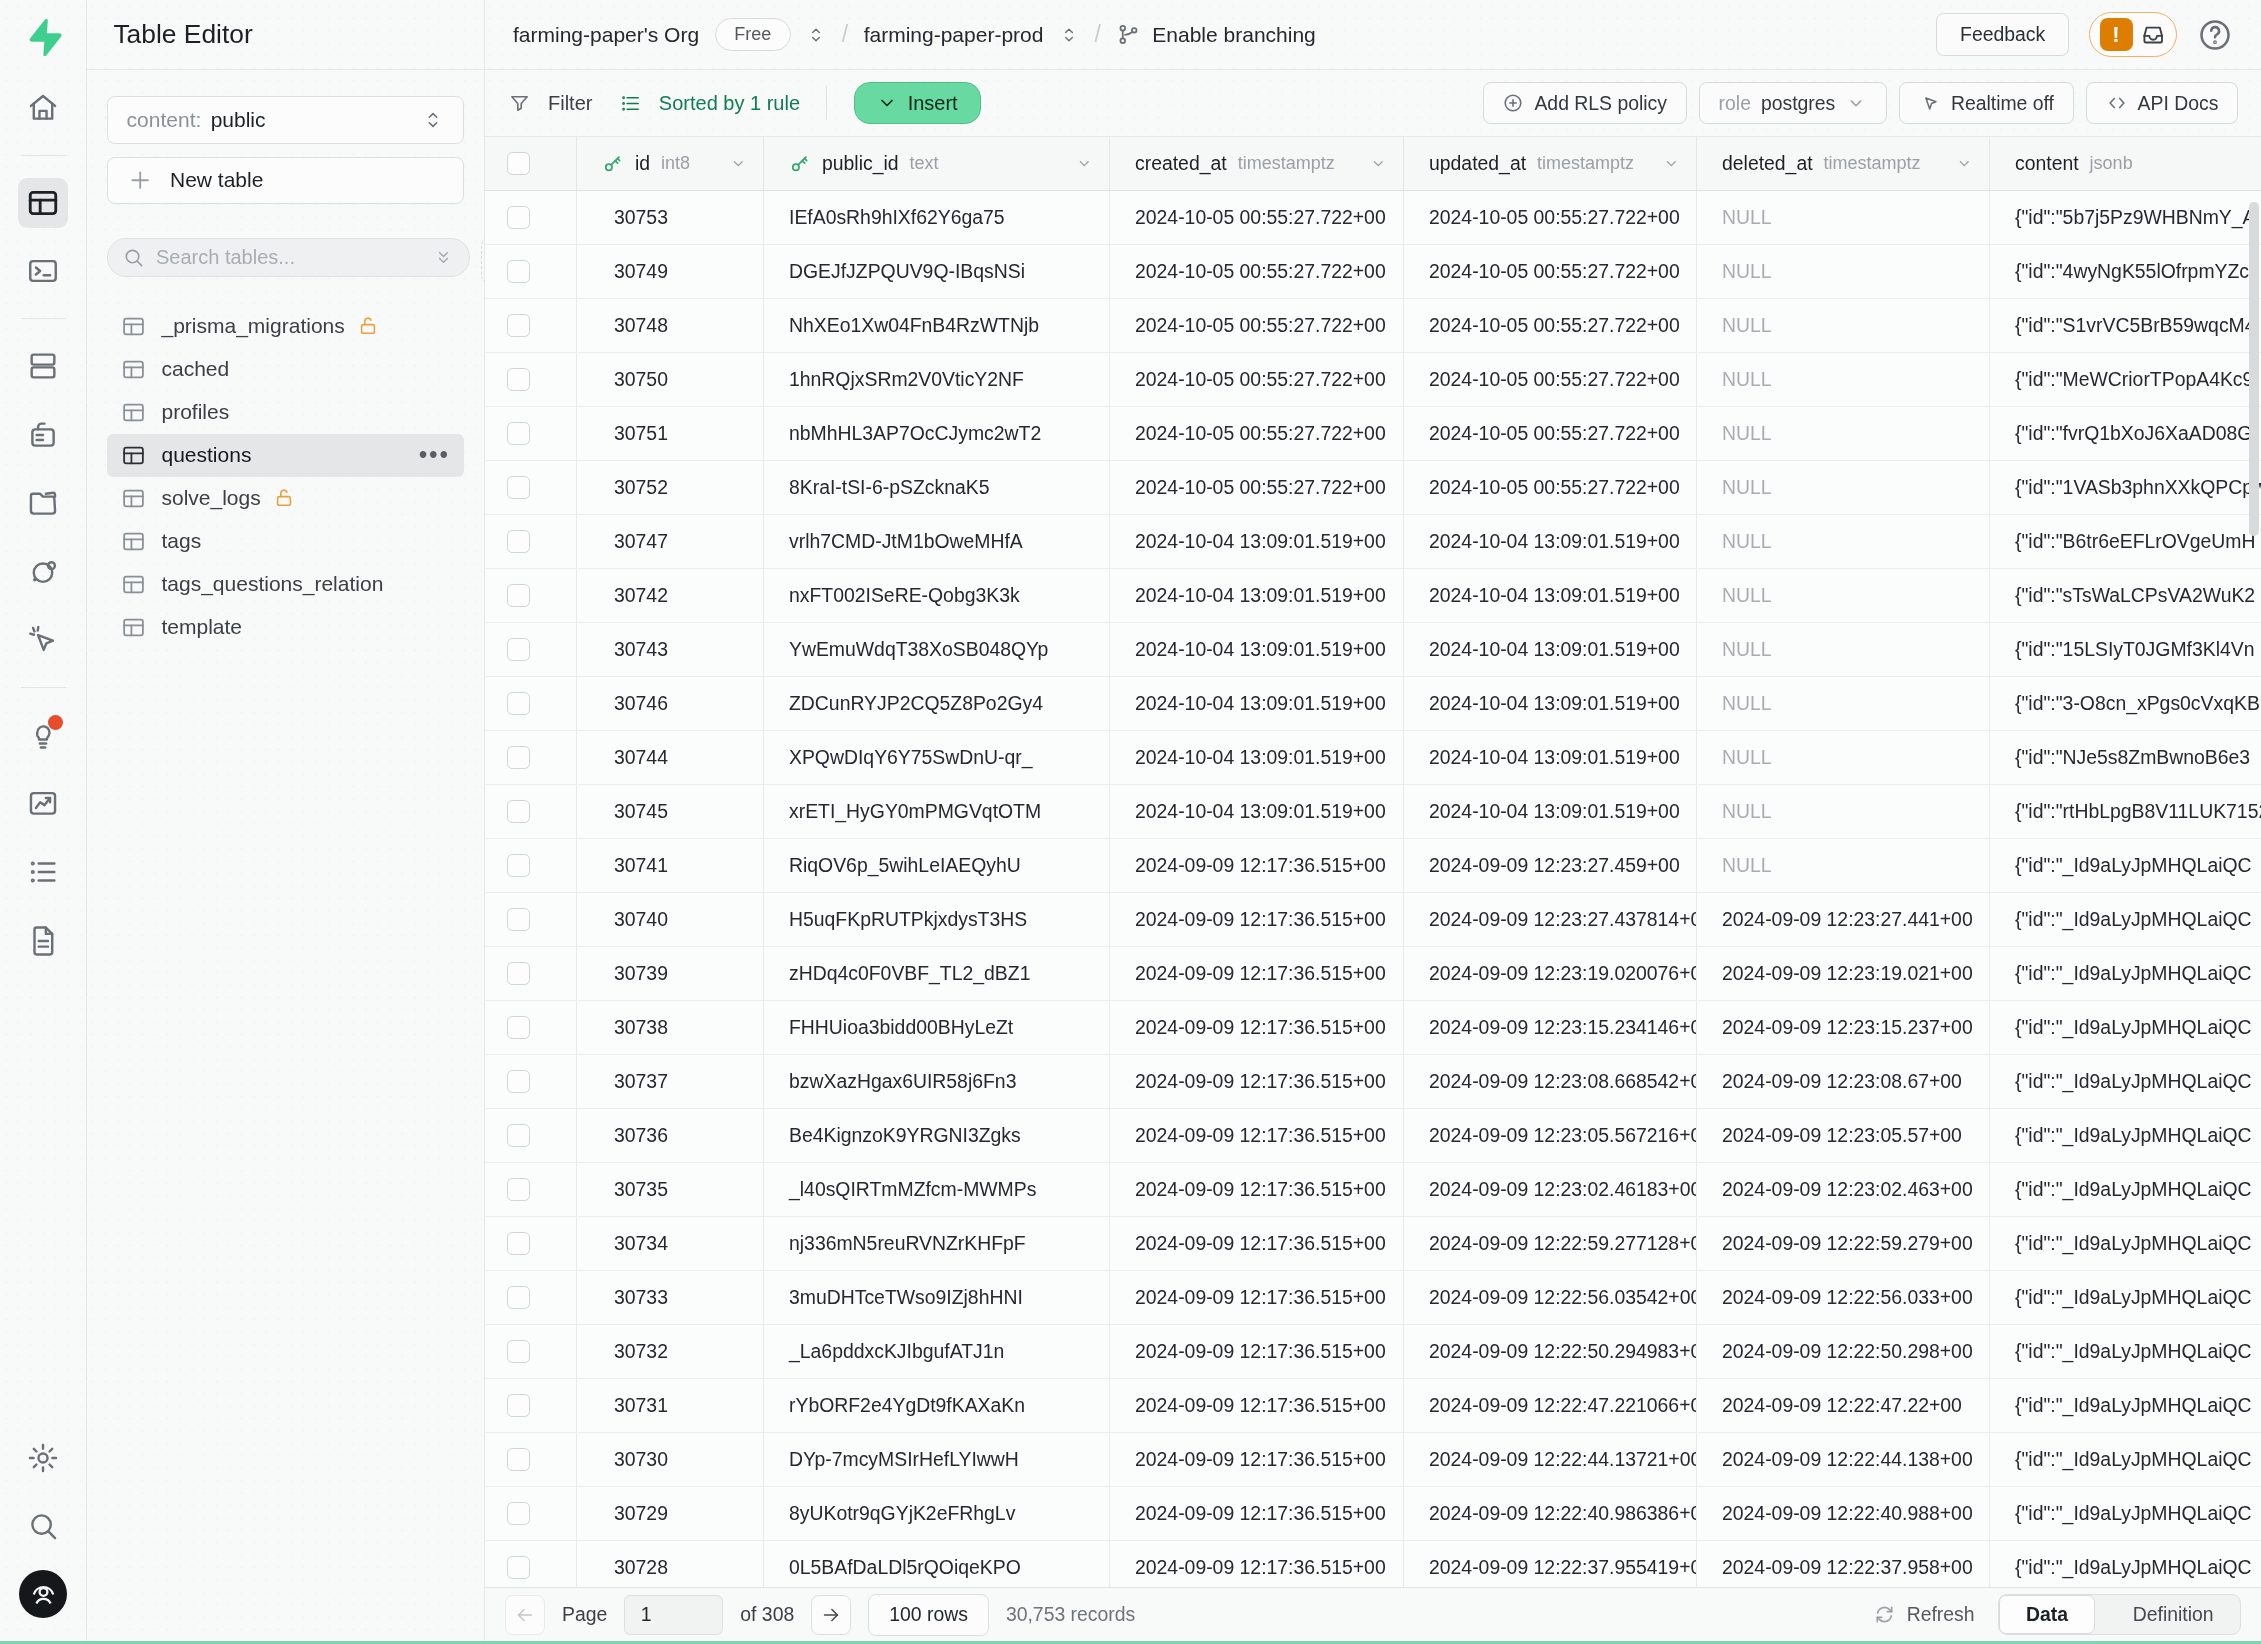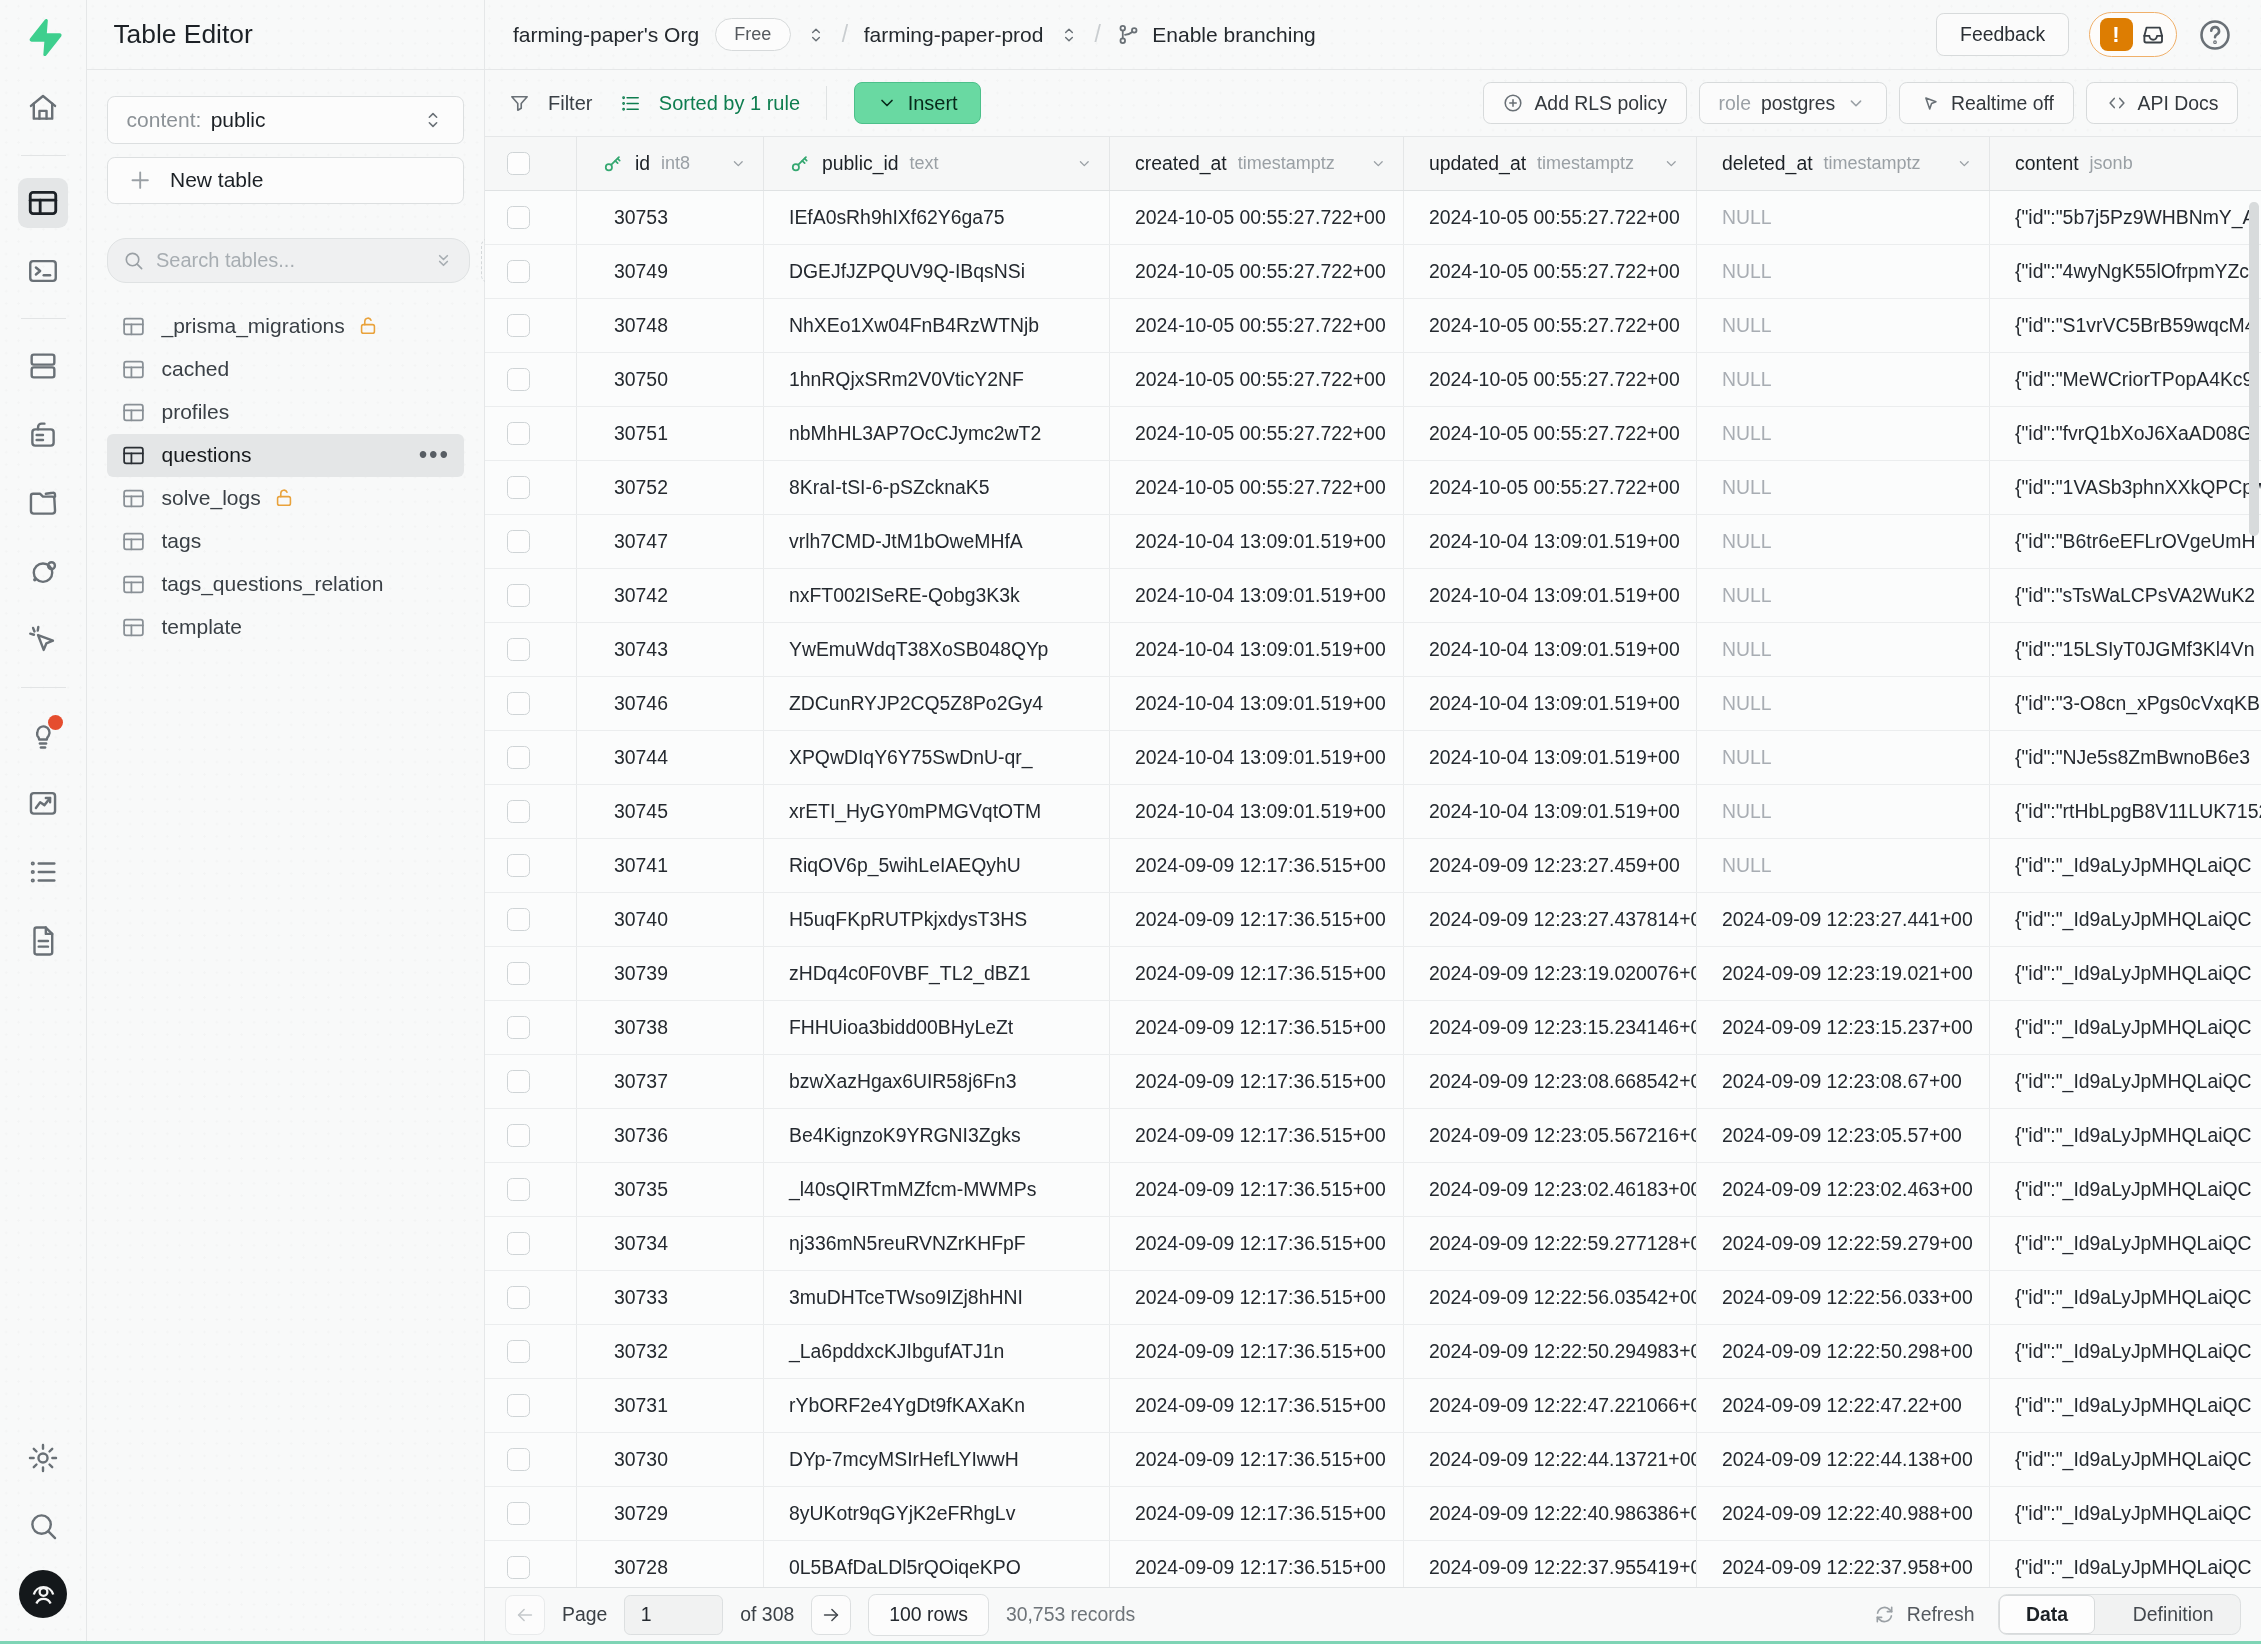--- a/index.html
+++ b/index.html
@@ -57,21 +57,21 @@
   .schema-label { color:#8b9196; margin-right:9.3px; }
   .schema-value { color:#1c2126; }
   .updown { margin-left:auto; }
   .new-table-btn {
     margin-top:12.4px; height:47px; border:0.8px solid #dcdfe0; border-radius:7.8px; background:#fcfcfc;
     display:flex; align-items:center; padding:0 18.6px; font-size:21px; color:#1c2126; cursor:pointer;
   }
   .new-table-btn svg { width:26.4px; height:26.4px; margin-right:17px; stroke:#9aa0a5; }
   .search-row { margin-top:34px; display:flex; gap:11px; }
   .search-box {
-    flex:1; height:45px; border:0.8px solid #dfe2e3; border-radius:19px; background:#eff0f1;
+    flex:1; height:39px; border:0.8px solid #dfe2e3; border-radius:19px; background:#eff0f1;
     display:flex; align-items:center; padding:4px 14px;
   }
   .search-box svg { width:23px; height:23px; stroke:#9aa0a5; }
   .search-input { border:none; outline:none; background:transparent; flex:1; margin:0 11px; font-size:20px; color:#454b51; font-family:inherit; }
   .search-input::placeholder { color:#a7adb2; }
   .filter-square {
     width:45px; height:45px; border:1.6px dashed #d3d7d9; border-radius:7.8px;
     display:flex; align-items:center; justify-content:center; cursor:pointer;
   }
   .filter-square svg { width:23px; height:23px; stroke:#60666c; }
@@ -124,21 +124,21 @@
     height:67px; flex:0 0 67px; border-bottom:0.8px solid #e5e7e8;
     display:flex; align-items:center; padding:0 23px; gap:26.4px;
   }
   .tool-item { display:flex; align-items:center; gap:17px; font-size:20px; color:#3a4046; cursor:pointer; }
   .tool-item svg { width:23px; height:23px; }
   .tool-item.green { color:#0e7d4f; }
   .tool-item.green svg { stroke:#0e7d4f; }
   .v-div { width:0.8px; height:34px; background:#dfe2e3; }
   .insert-btn {
     display:flex; align-items:center; gap:11px; background:#69d9a2; border:0.8px solid #4cc08a;
-    border-radius:8px; padding:8.5px 22px; font-size:20px; font-weight:500; color:#07291a; cursor:pointer;
+    border-radius:16px; padding:8.5px 22px; font-size:20px; font-weight:500; color:#07291a; cursor:pointer;
   }
   .insert-btn svg { width:20px; height:20px; stroke:#07291a; stroke-width:2; }
   .toolbar-right { margin-left:auto; display:flex; align-items:center; gap:12.4px; }
   .tb-btn {
     display:flex; align-items:center; gap:10px; border:0.8px solid #d7dadb; border-radius:7.8px;
     background:#fbfbfb; padding:8.5px 18.6px; font-size:19.4px; color:#33383d; cursor:pointer; white-space:nowrap;
   }
   .tb-btn svg { width:22px; height:22px; }
   .tb-btn .muted { color:#9aa0a5; }
 

